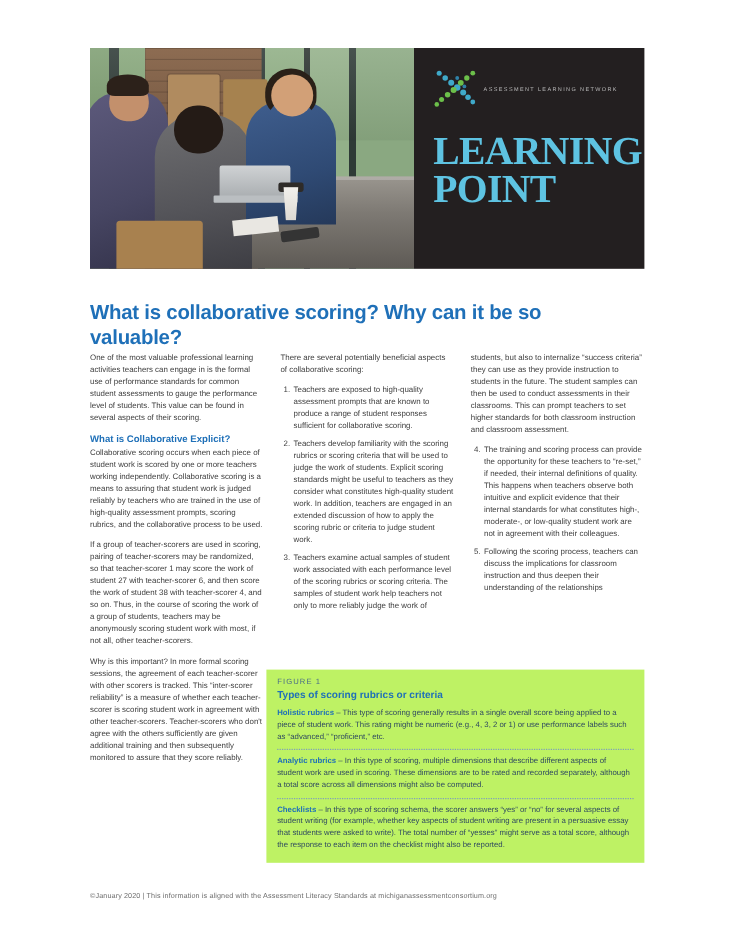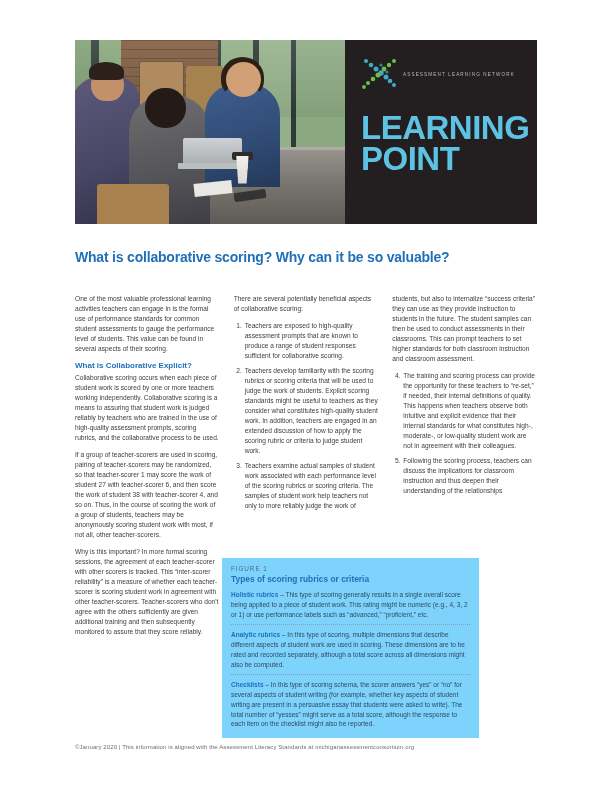--- a/index.html
+++ b/index.html
@@ -170,30 +170,31 @@
   }
   .brand-learning-point {
     position: absolute;
     left: 16px;
     top: 72px;
     color: #5ec3e2;
     font-size: 33px;
     font-weight: bold;
     line-height: 0.95;
     letter-spacing: -0.5px;
+    font-family: Liberation Serif, serif;
   }
 
   
   .page-title {
     position: absolute;
     left: 75px;
     top: 240px;
     width: 430px;
     color: #1f70b8;
-    font-size: 14px;
+    font-size: 17px;
     font-weight: bold;
     line-height: 1.22;
     letter-spacing: -0.2px;
   }
 
   
   .columns {
     position: absolute;
     left: 75px;
     top: 294px;
@@ -223,22 +224,22 @@
     line-height: 1.52;
     color: #3d3d3d;
   }
   .col ol li { margin-bottom: 5px; padding-left: 1px; }
 
   
   .figure-box {
     position: absolute;
     left: 222px;
     top: 558px;
-    width: 257px;
-    background: #7dd3fc;
+    width: 315px;
+    background: #bef264;
     padding: 7px 9px 9px 9px;
     box-sizing: border-box;
   }
   .figure-label {
     font-size: 6.4px;
     letter-spacing: 0.9px;
     color: #4a6d88;
     margin-bottom: 2px;
   }
   .figure-title {

